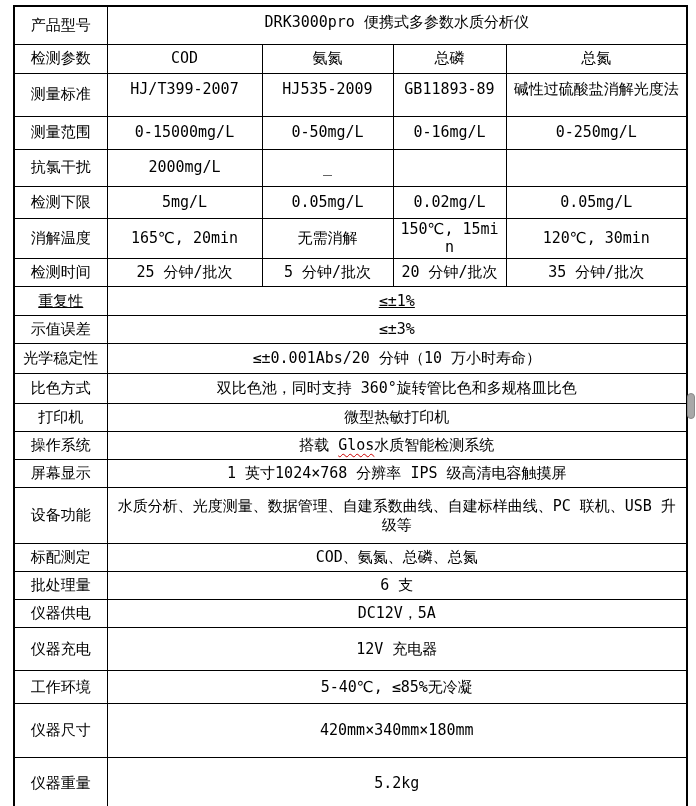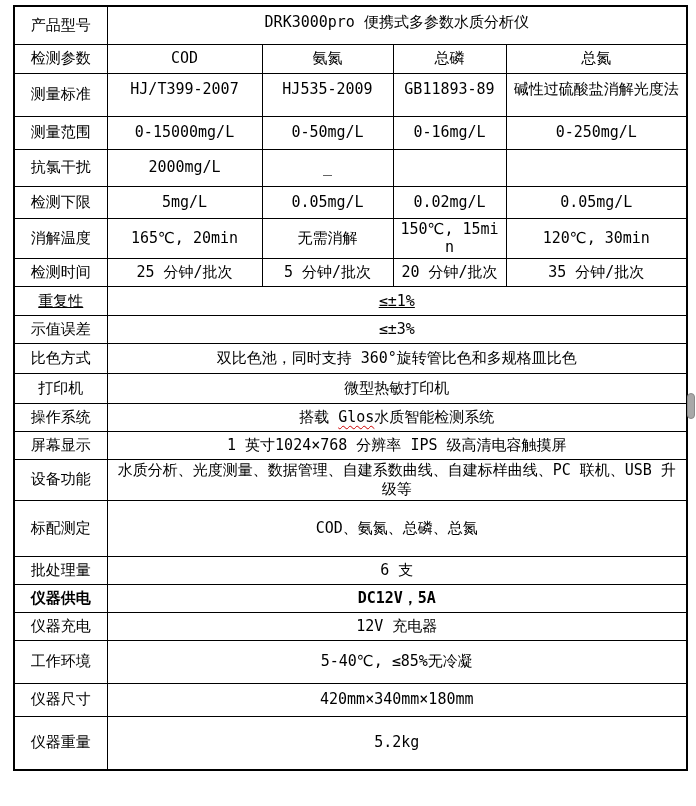--- a/index.html
+++ b/index.html
@@ -54,21 +54,21 @@
   tbody tr:nth-child(8)  { height: 28px; }
   tbody tr:nth-child(9)  { height: 29px; text-decoration: underline; }
   tbody tr:nth-child(10) { height: 28px; padding-left: 24px; }
   tbody tr:nth-child(11) { height: 30px; }
   tbody tr:nth-child(12) { height: 30px; }
   tbody tr:nth-child(13) { height: 28px; }
   tbody tr:nth-child(14) { height: 28px; }
   tbody tr:nth-child(15) { height: 28px; }
   tbody tr:nth-child(16) { height: 56px; }
   tbody tr:nth-child(17) { height: 28px; }
-  tbody tr:nth-child(18) { height: 28px; font-weight: bold; }
+  tbody tr:nth-child(18) { height: 28px; }
   tbody tr:nth-child(19) { height: 28px; }
   tbody tr:nth-child(20) { height: 43px; }
   tbody tr:nth-child(21) { height: 33px; }
   tbody tr:nth-child(22) { height: 54px; }
   tbody tr:nth-child(23) { height: 53px; }
   
   tbody tr:nth-child(1) td.value-cell,
   tbody tr:nth-child(3) td.value-cell {
     vertical-align: top;
     padding-top: 6px;
@@ -159,20 +159,24 @@
         </tr>
         <tr>
           <td class="label-cell">重复性</td>
           <td colspan="4" class="value-cell">≤±1%</td>
         </tr>
         <tr>
           <td class="label-cell">示值误差</td>
           <td colspan="4" class="value-cell">≤±3%</td>
         </tr>
         <tr>
+          <td class="label-cell">光学稳定性</td>
+          <td colspan="4" class="value-cell">≤±0.001Abs/20 分钟（10 万小时寿命）</td>
+        </tr>
+        <tr>
           <td class="label-cell">比色方式</td>
           <td colspan="4" class="value-cell">双比色池，同时支持 360°旋转管比色和多规格皿比色</td>
         </tr>
         <tr>
           <td class="label-cell">打印机</td>
           <td colspan="4" class="value-cell">微型热敏打印机</td>
         </tr>
         <tr>
           <td class="label-cell">操作系统</td>
           <td colspan="4" class="value-cell"><span>搭载 </span><span class="misspelled">Glos</span><span>水质智能检测系统</span></td>

